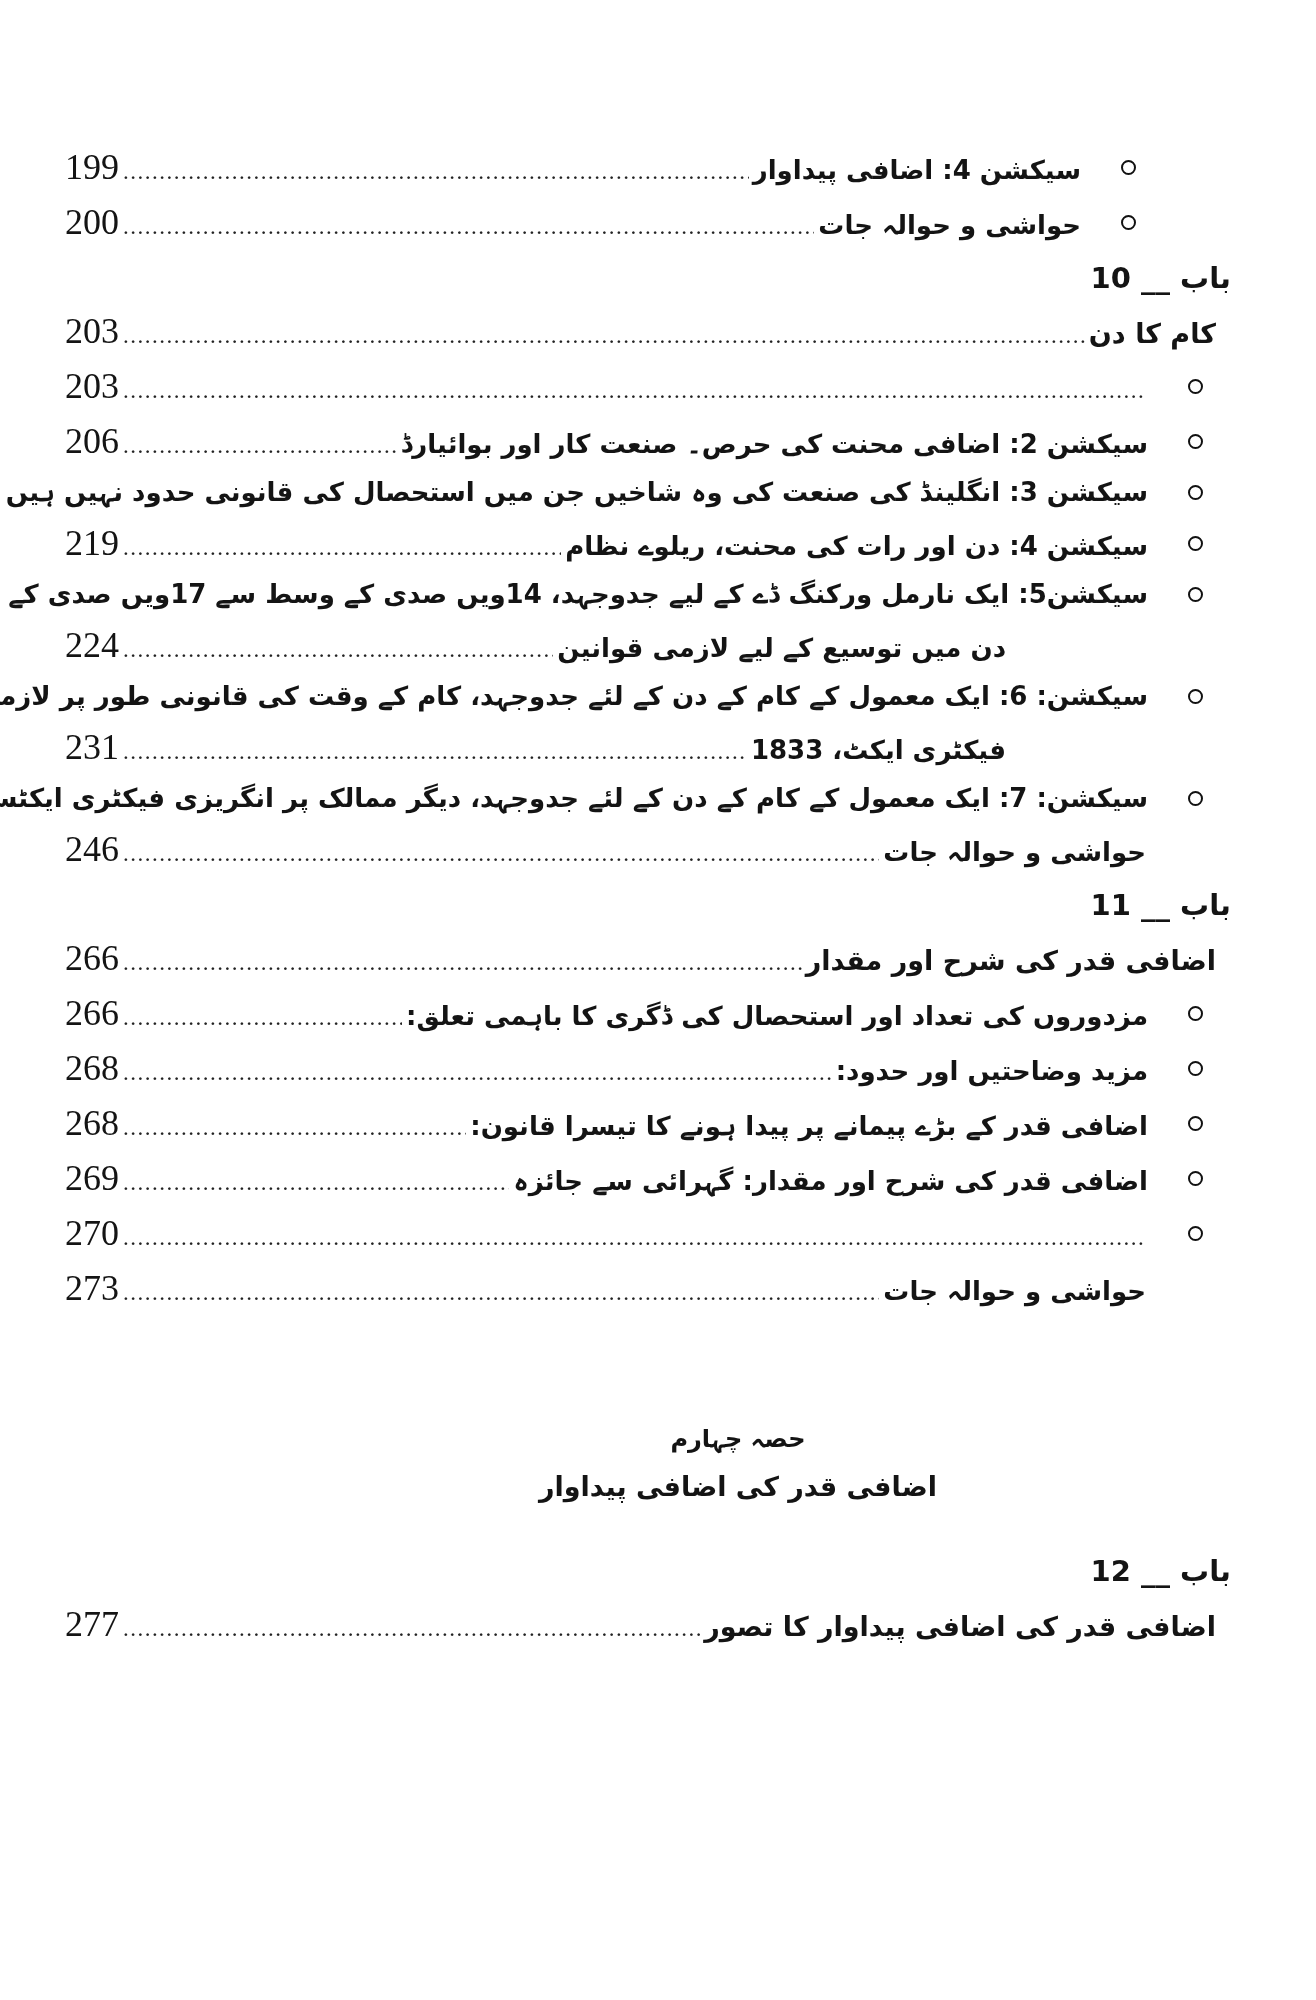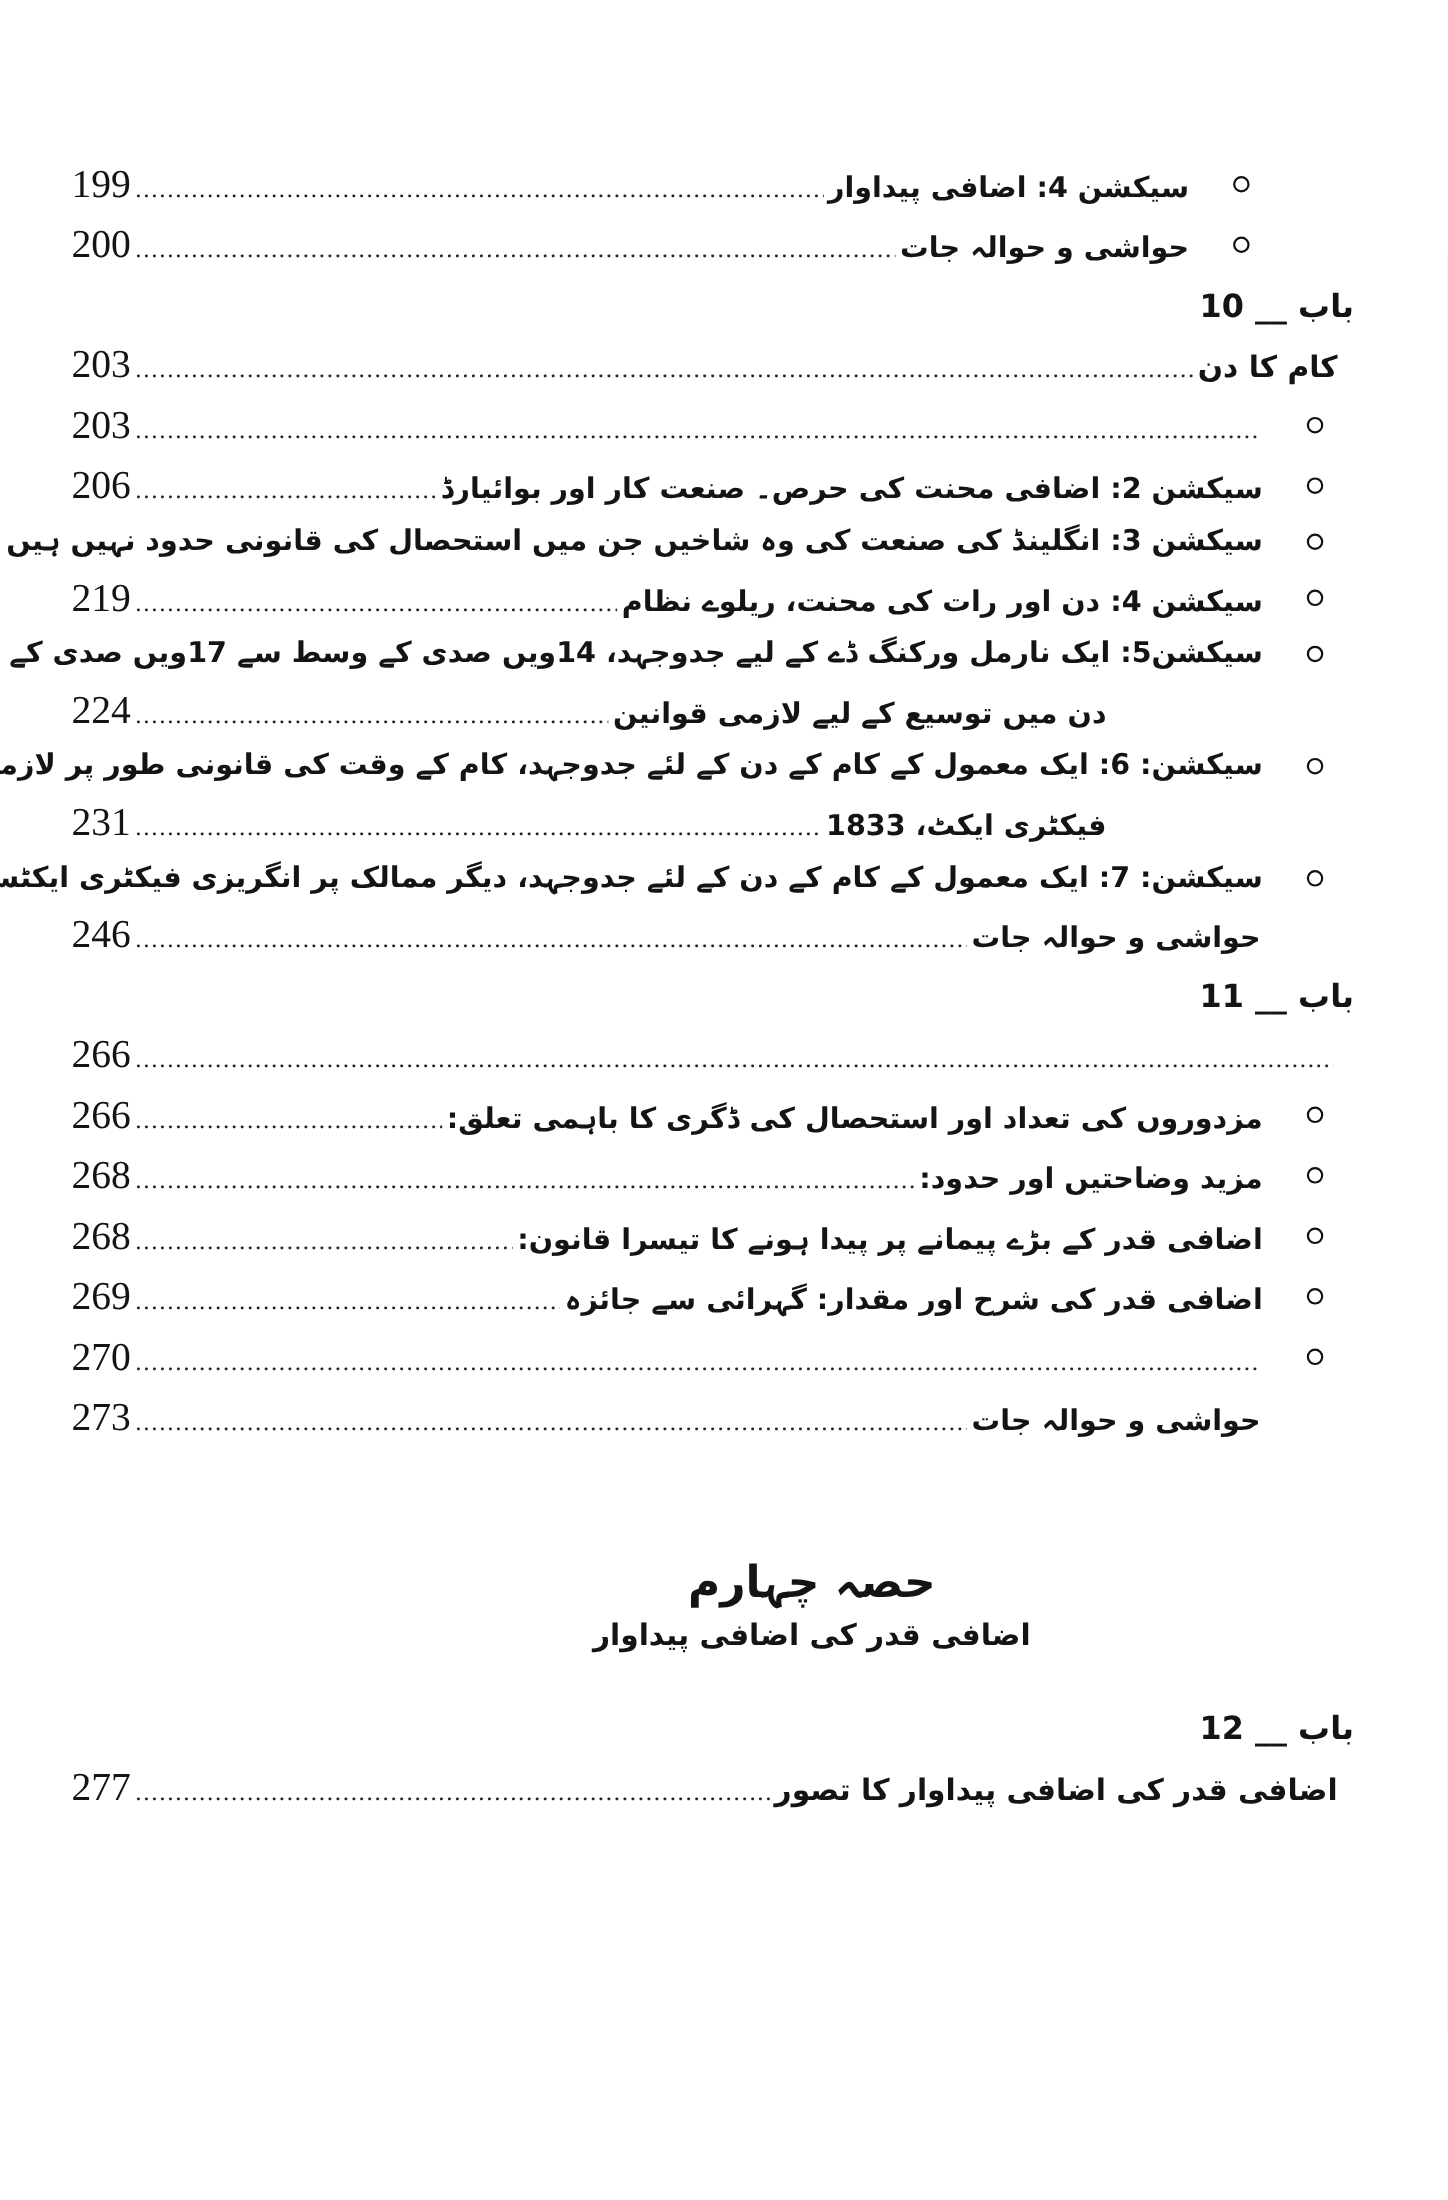--- a/index.html
+++ b/index.html
@@ -75,21 +75,21 @@
     margin-bottom:10px;
   }
   .chapter-heading .urdu{font-size:29px;line-height:44px;}
   
   .part-block{
     direction:rtl;
     text-align:center;
     padding-left:170px;
     margin-bottom:14px;
   }
-  .part-title{font-size:40px;line-height:52px;text-align:center;}
+  .part-title{font-size:24px;line-height:52px;text-align:center;}
   .part-subtitle{font-size:27px;line-height:44px;}
   
   #toc-rows > :nth-child(3){}   
   #toc-rows > :nth-child(13){}   
   #toc-rows > :nth-child(21){margin-top:104px;}  
   #toc-rows > :nth-child(22){margin-top:40px;}   
 </style>
 </head>
 <body>
 
@@ -199,20 +199,21 @@
       <div class="toc-entry indent-hawashi">
         <div class="line first">
           <span class="urdu t">حواشی و حوالہ جات</span>
           <span class="dots">............................................................................................................................................................................................................................</span>
           <span class="page-num">246</span>
         </div>
       </div>
       <div class="chapter-heading"><span class="urdu">باب __ 11</span></div>
       <div class="toc-entry indent-chapter">
         <div class="line first">
+          <span class="urdu t">اضافی قدر کی شرح اور مقدار</span>
           <span class="dots">............................................................................................................................................................................................................................</span>
           <span class="page-num">266</span>
         </div>
       </div>
       <div class="toc-entry indent-section">
         <div class="line first">
           <span class="bullet-col">
             <span class="bullet"></span>
           </span>
           <span class="urdu t">مزدوروں کی تعداد اور استحصال کی ڈگری کا باہمی تعلق:</span>

